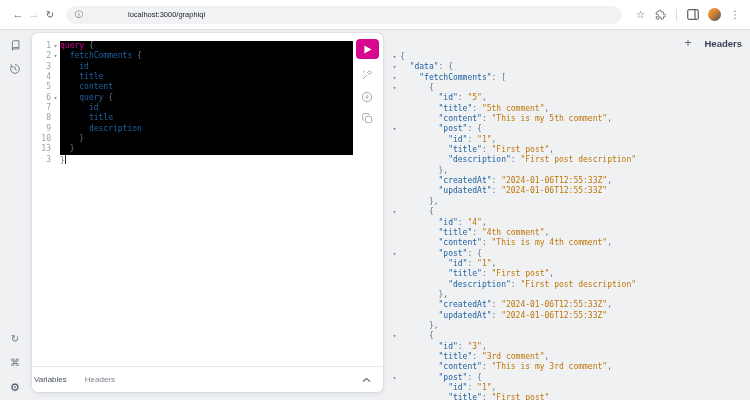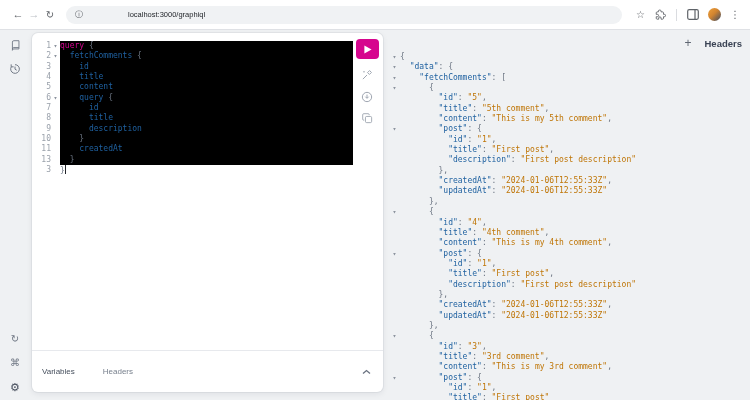--- a/index.html
+++ b/index.html
@@ -48,22 +48,22 @@
   .tok-str{color:#bf7506;}
   .tok-pun{color:#6b7482;}
   .cursor{display:inline-block;width:1px;height:9px;background:#22252a;vertical-align:-1px;}
 
   .qtoolbar{position:absolute;top:6px;right:3px;width:26px;display:flex;flex-direction:column;
             align-items:center;gap:9px;}
   .exec-btn{width:23px;height:20px;border-radius:4px;background:#d6068e;display:flex;
             align-items:center;justify-content:center;cursor:pointer;border:none;}
   .tool-ic{width:13px;height:13px;display:flex;align-items:center;justify-content:center;cursor:pointer;}
 
-  .secondary{position:absolute;left:0;right:0;bottom:0;height:42px;border-top:1px solid #e7e9ed;
-             display:flex;align-items:center;padding:0 12px 0 10px;gap:28px;}
+  .secondary{position:absolute;left:0;right:0;bottom:0;height:26px;border-top:1px solid #e7e9ed;
+             display:flex;align-items:center;padding:0 12px 0 2px;gap:18px;}
   .sec-tab{font-size:8px;color:#47505e;cursor:pointer;}
   .sec-tab.dim{color:#78808d;text-align:center;}
   .sec-chevron{margin-left:auto;cursor:pointer;display:flex;align-items:center;}
 
   
   .response{position:absolute;left:385px;top:0;right:0;bottom:0;overflow:hidden;}
   .resp-head{position:absolute;top:6px;right:8px;display:flex;align-items:center;gap:13px;}
   .add-tab{color:#5f6672;font-size:12px;line-height:1;cursor:pointer;}
   .logo{color:#3a4354;font-size:9.5px;font-weight:600;}
   .response-lines{position:absolute;top:21px;left:4px;right:0;bottom:0;overflow:hidden;}
@@ -128,21 +128,20 @@
           <div class="cm-row"><span class="ln">1</span><span class="fold-gutter">▾</span><span class="code sel"><span class="tok-kw">query</span><span class="tok-pun"> {</span></span></div>
           <div class="cm-row"><span class="ln">2</span><span class="fold-gutter">▾</span><span class="code sel"><span class="tok-pun">  </span><span class="tok-field">fetchComments</span><span class="tok-pun"> {</span></span></div>
           <div class="cm-row"><span class="ln">3</span><span class="fold-gutter"></span><span class="code sel"><span class="tok-pun">    </span><span class="tok-field">id</span></span></div>
           <div class="cm-row"><span class="ln">4</span><span class="fold-gutter"></span><span class="code sel"><span class="tok-pun">    </span><span class="tok-field">title</span></span></div>
           <div class="cm-row"><span class="ln">5</span><span class="fold-gutter"></span><span class="code sel"><span class="tok-pun">    </span><span class="tok-field">content</span></span></div>
           <div class="cm-row"><span class="ln">6</span><span class="fold-gutter">▾</span><span class="code sel"><span class="tok-pun">    </span><span class="tok-field">query</span><span class="tok-pun"> {</span></span></div>
           <div class="cm-row"><span class="ln">7</span><span class="fold-gutter"></span><span class="code sel"><span class="tok-pun">      </span><span class="tok-field">id</span></span></div>
           <div class="cm-row"><span class="ln">8</span><span class="fold-gutter"></span><span class="code sel"><span class="tok-pun">      </span><span class="tok-field">title</span></span></div>
           <div class="cm-row"><span class="ln">9</span><span class="fold-gutter"></span><span class="code sel"><span class="tok-pun">      </span><span class="tok-field">description</span></span></div>
           <div class="cm-row"><span class="ln">10</span><span class="fold-gutter"></span><span class="code sel"><span class="tok-pun">    }</span></span></div>
-          <div class="cm-row"><span class="ln">11</span><span class="fold-gutter"></span><span class="code sel"><span class="tok-pun">    </span><span class="tok-field">createdAt</span></span></div>
           <div class="cm-row"><span class="ln">13</span><span class="fold-gutter"></span><span class="code sel"><span class="tok-pun">  }</span></span></div>
           <div class="cm-row"><span class="ln">3</span><span class="fold-gutter"></span><span class="code"><span class="tok-pun">}</span><span class="cursor"></span></span></div>
         </div>
 
       <div class="qtoolbar">
         <button class="exec-btn">
           <svg width="9" height="9" viewBox="0 0 10 10">
               <polygon points="1.5,0.5 9.5,5 1.5,9.5" fill="#ffffff"></polygon>
             </svg>
         </button>

